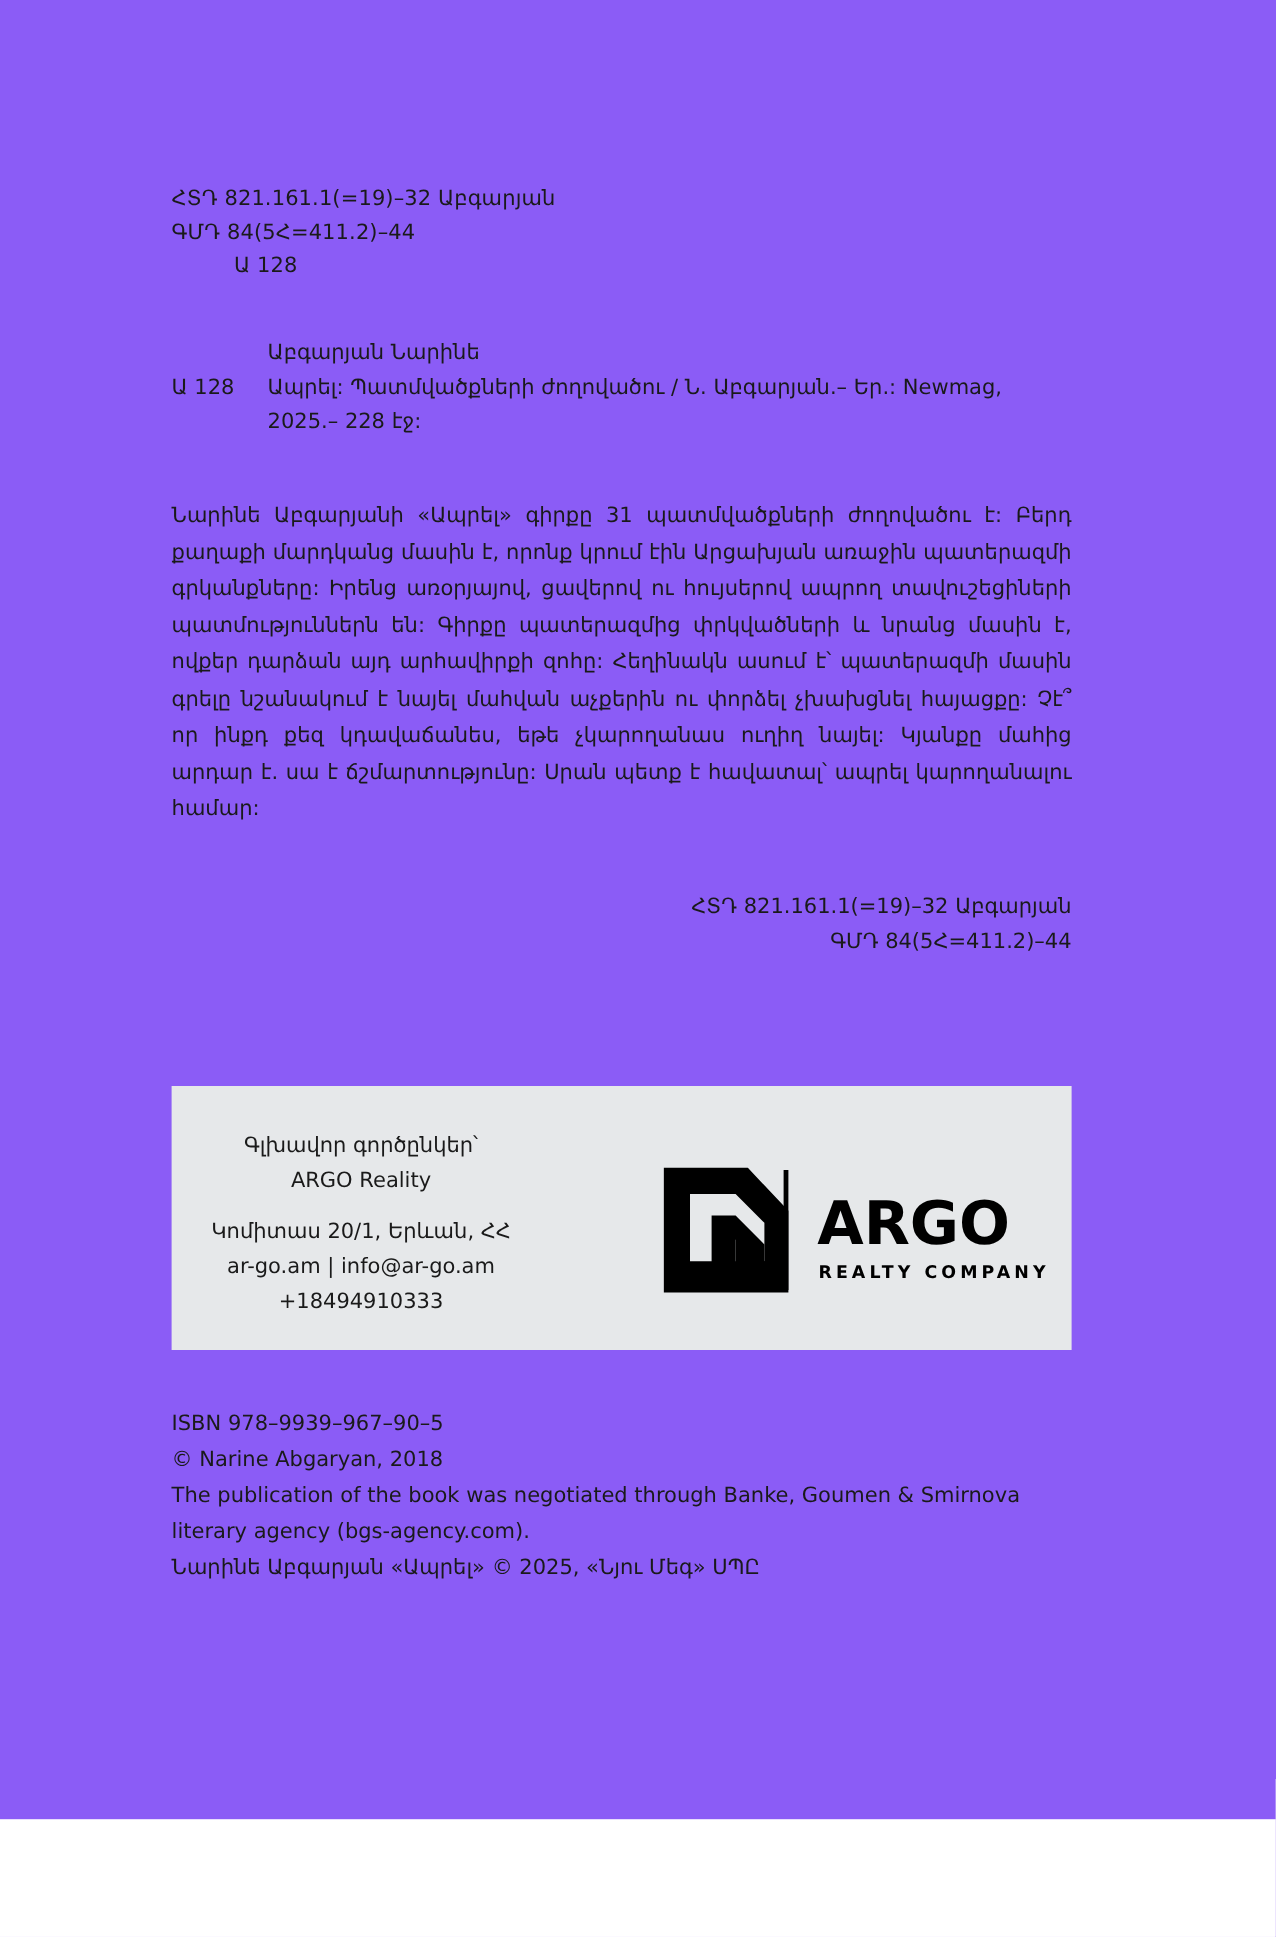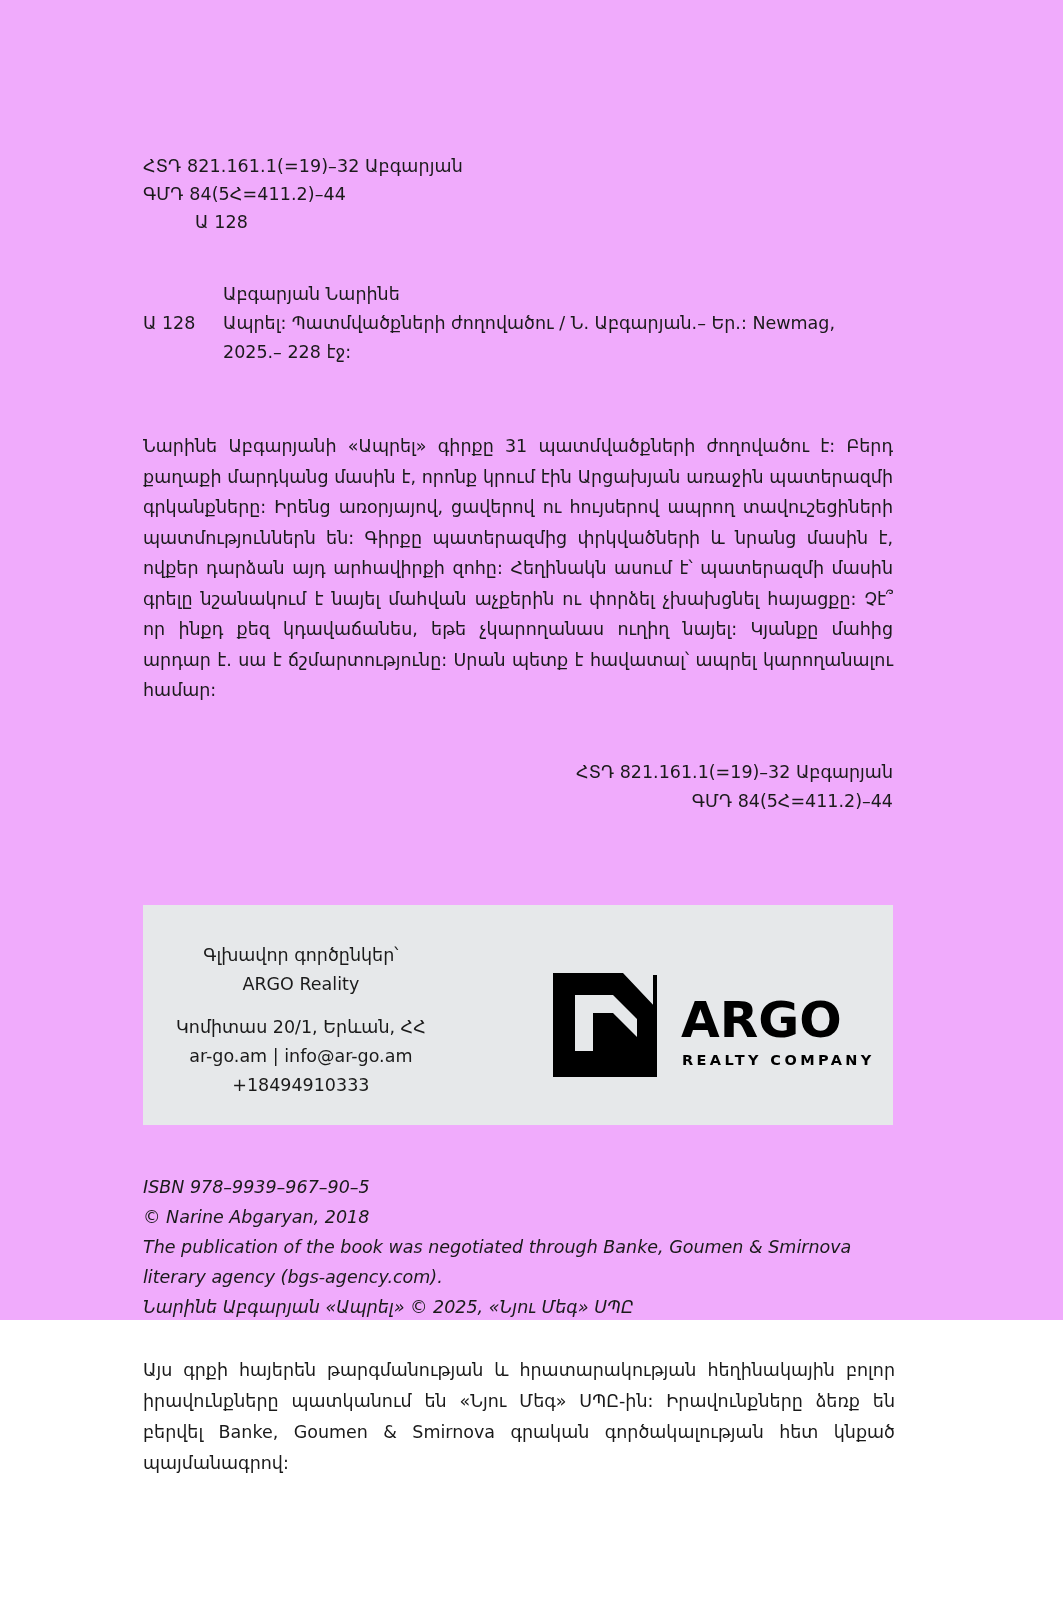--- a/index.html
+++ b/index.html
@@ -12,22 +12,22 @@
     height: 1614px;
     font-family: "DejaVu Sans", "Liberation Sans", sans-serif;
     color: #1a1a1a;
     position: relative;
     overflow: hidden;
   }
   .page {
     position: absolute;
     left: 0; top: 0;
     width: 1063px;
-    height: 1320px;
-    background: #f0abfc;
+    height: 1516px;
+    background: #8b5cf6;
   }
   .content {
     position: absolute;
     left: 143px;
     top: 0;
     width: 750px;
   }
 
   
   .udc-block {
@@ -57,21 +57,21 @@
     width: 80px;
     flex: 0 0 80px;
     white-space: pre;
   }
   .catalog-body {
     flex: 1 1 auto;
   }
 
   
   .annotation {
-    margin-top: 64px;
+    margin-top: 48px;
     font-size: 17.5px;
     line-height: 30.5px;
     text-align: justify;
     text-justify: inter-word;
     hyphens: manual;
   }
 
   
   .udc-right {
     margin-top: 52px;
@@ -115,21 +115,21 @@
 
   
   .imprint {
     position: absolute;
     left: 143px;
     top: 1172px;
     width: 760px;
     font-size: 17.5px;
     line-height: 30px;
   }
-  .imprint .line { white-space: normal; font-style: italic; }
+  .imprint .line { white-space: normal; }
 
   .rights {
     position: absolute;
     left: 143px;
     top: 1355px;
     width: 752px;
     font-size: 17.5px;
     line-height: 31px;
     text-align: justify;
     text-justify: inter-word;
@@ -203,15 +203,14 @@
     </div>
   </div>
 
   <div class="imprint">
     <div class="line">ISBN 978–9939–967–90–5</div>
     <div class="line">© Narine Abgaryan, 2018</div>
     <div class="line">The publication of the book was negotiated through Banke, Goumen &amp; Smirnova literary agency (bgs-agency.com).</div>
     <div class="line">Նարինե Աբգարյան «Ապրել» © 2025, «Նյու Մեգ» ՍՊԸ</div>
   </div>
 
-  <div class="rights">Այս գրքի հայերեն թարգմանության և հրատարակության հեղինակային բոլոր իրավունքները պատկանում են «Նյու Մեգ» ՍՊԸ-ին: Իրավունքները ձեռք են բերվել Banke, Goumen &amp; Smirnova գրական գործակալության հետ կնքած պայմանագրով:</div>
 
 </div>
 
 </body></html>

